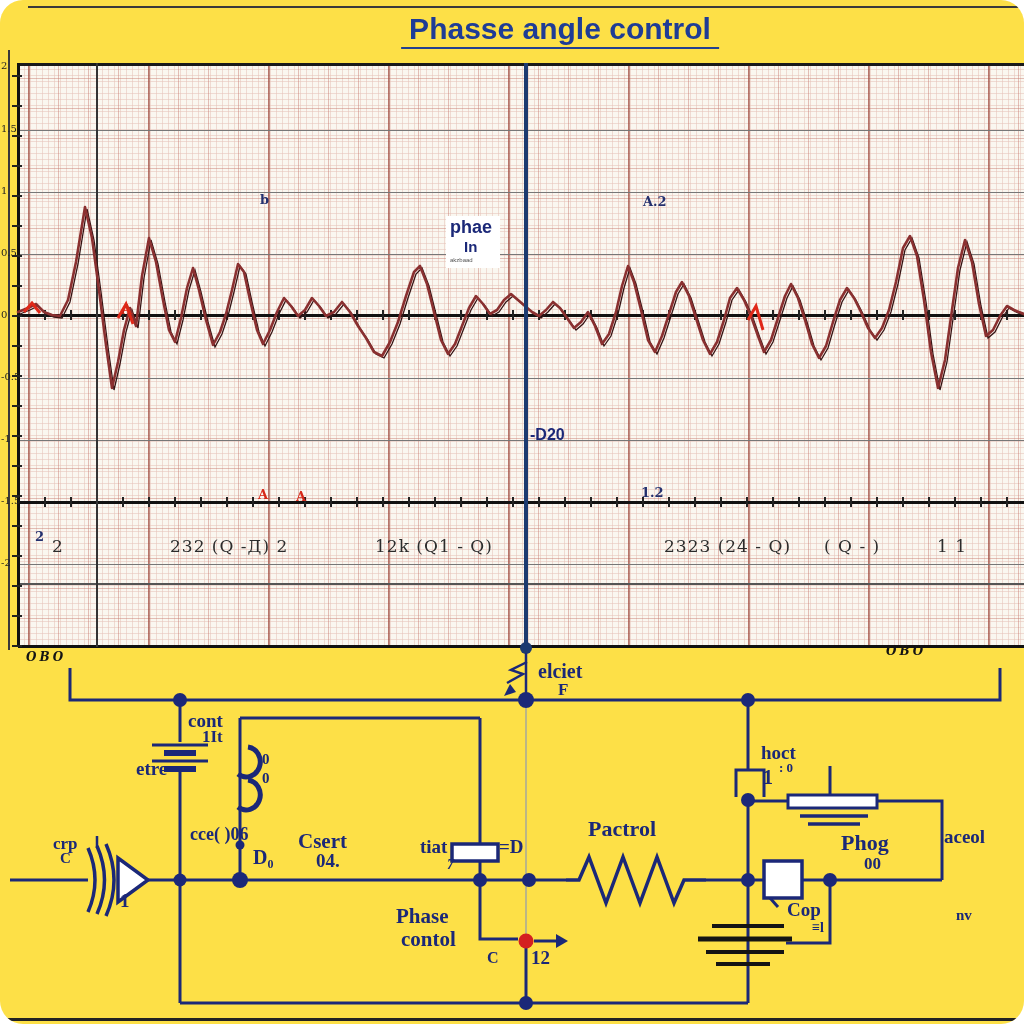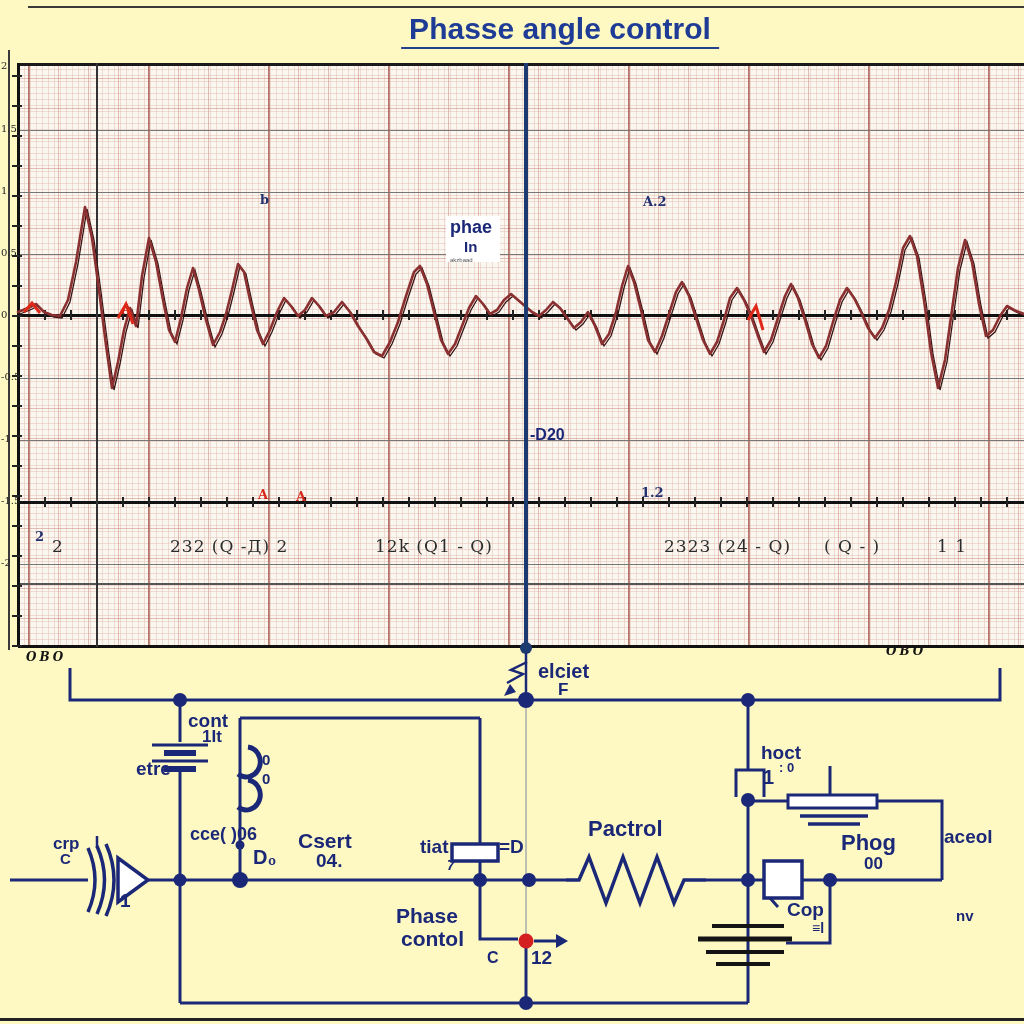--- a/index.html
+++ b/index.html
@@ -1,17 +1,17 @@
 <!DOCTYPE html>
 <html><head>
 <meta charset="utf-8">
 <style>
   html,body{margin:0;padding:0;background:#fff;}
-  #page{position:relative;width:1024px;height:1024px;background:#fef9c3;overflow:hidden;
-        font-family:"Liberation Sans",sans-serif;}
+  #page{position:relative;width:1024px;height:1024px;background:#fde047;overflow:hidden;
+        font-family:"Liberation Sans",sans-serif;border-radius:23px;}
   
   .frame{position:absolute;background:#3a3a3a;z-index:1;}
   
   #title{position:absolute;top:12px;left:calc(50% + 48px);transform:translateX(-50%);
          font-size:30px;font-weight:600;color:#1e3c96;border-bottom:2px solid #23408f;
          padding:0 8px 1px 8px;z-index:5;white-space:nowrap;}
   
   #paper{position:absolute;left:18px;top:63px;width:1006px;height:583px;z-index:1;
     background-color:#faf7f0;
     background-image:
@@ -22,27 +22,27 @@
       repeating-linear-gradient(90deg, rgba(230,195,185,0.55) 0 1px, transparent 1px 6px);
     background-position:10px 0,0 3px,10px 0,0 0,0 0;}
   .hline{position:absolute;left:18px;width:1006px;z-index:2;}
   .vline{position:absolute;top:63px;height:584px;z-index:2;}
   .tickrow{position:absolute;left:18px;width:1006px;height:10px;z-index:2;
     background:repeating-linear-gradient(90deg,#222 0 2px,transparent 2px 26px);}
   #ltick{position:absolute;left:12px;top:63px;width:10px;height:584px;z-index:2;
     background:repeating-linear-gradient(0deg,#222 0 2px,transparent 2px 30px);}
   svg{position:absolute;inset:0;z-index:3;}
   
-  .c{position:absolute;color:#1b2878;z-index:4;white-space:nowrap;font-weight:600;}
+  .c{position:absolute;color:#1b2878;z-index:4;white-space:nowrap;font-weight:600;font-family:Liberation Serif, serif;}
   .g{position:absolute;color:#1b2878;z-index:4;white-space:nowrap;font-weight:700;}
   .ylab{position:absolute;font:10px "DejaVu Serif",serif;color:#222;z-index:4;}
   .frm{position:absolute;font:17px "DejaVu Serif",serif;color:#2b2b2b;letter-spacing:1px;z-index:4;white-space:nowrap;}
   .mk{position:absolute;z-index:4;font:13px "DejaVu Serif",serif;font-weight:700;white-space:nowrap;}
   .mk.red{color:#d62818;} .mk.dark{color:#23306e;}
-  #phaebox{position:absolute;left:446px;top:216px;width:54px;height:46px;background:#fff;
+  #phaebox{position:absolute;left:446px;top:216px;width:54px;height:52px;background:#fff;
     z-index:3;color:#1b2878;text-align:left;padding-left:4px;box-sizing:border-box;}
   #phaebox .l1{font-size:18px;font-weight:700;line-height:22px;}
   #phaebox .l2{font-size:15px;font-weight:700;line-height:18px;padding-left:14px;}
   #phaebox .l3{font-size:6px;color:#555;line-height:8px;}
   .obo{position:absolute;font-family:"DejaVu Serif",serif;font-style:italic;font-weight:700;
     font-size:12px;letter-spacing:3px;color:#141414;z-index:4;}
 </style>
 </head>
 <body>
 

